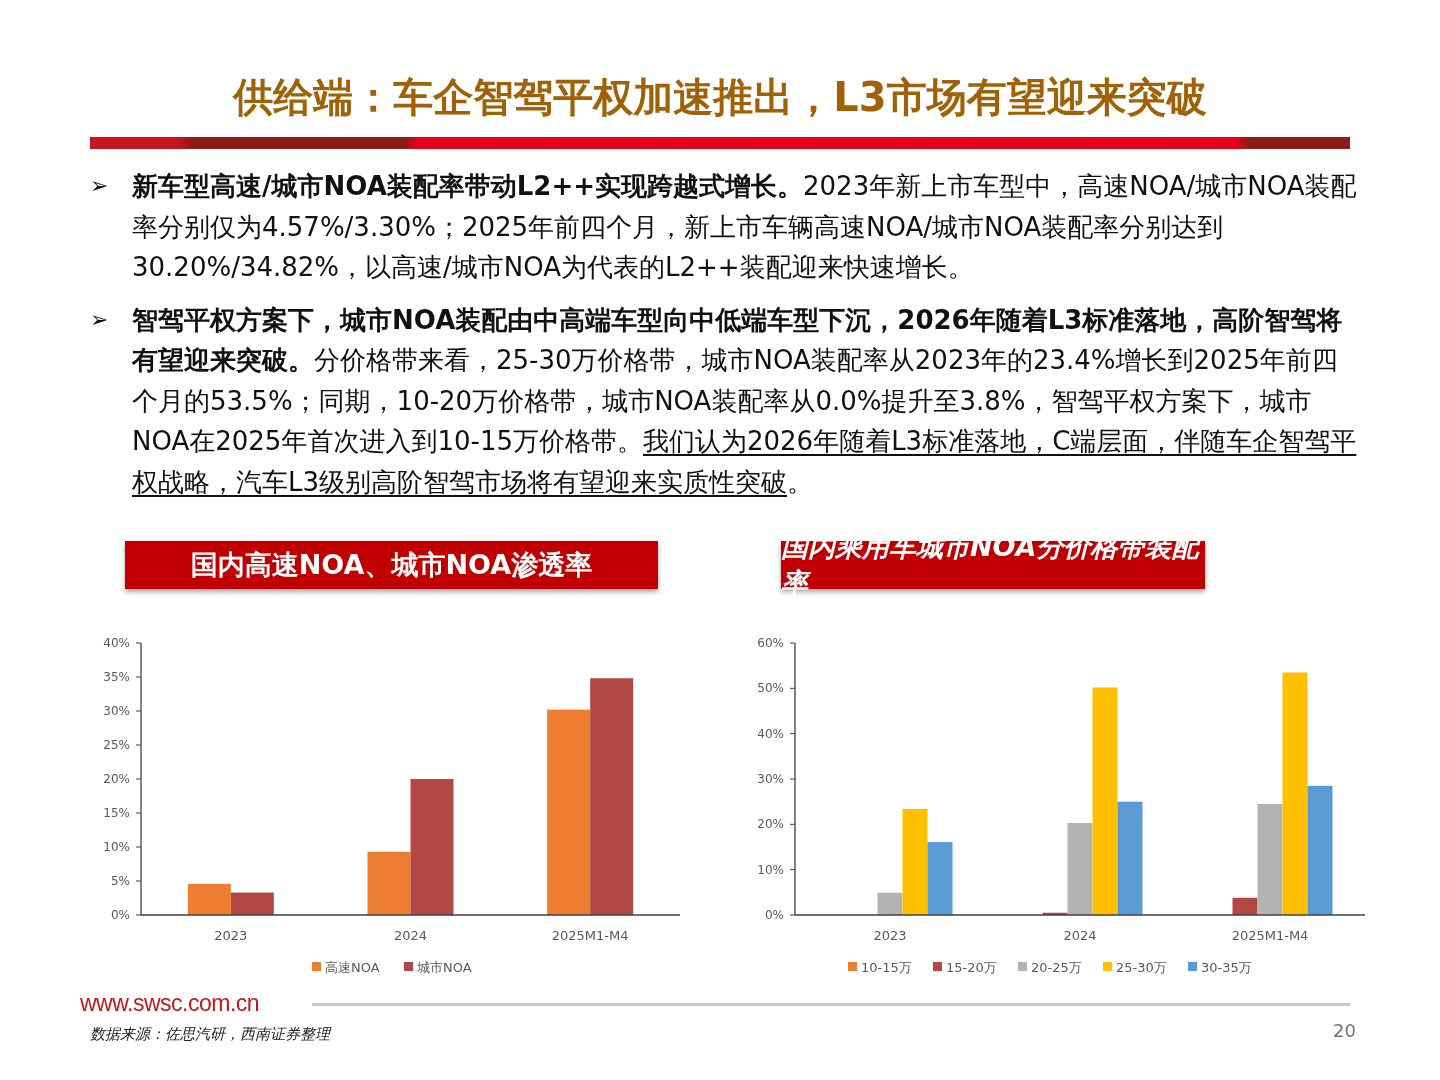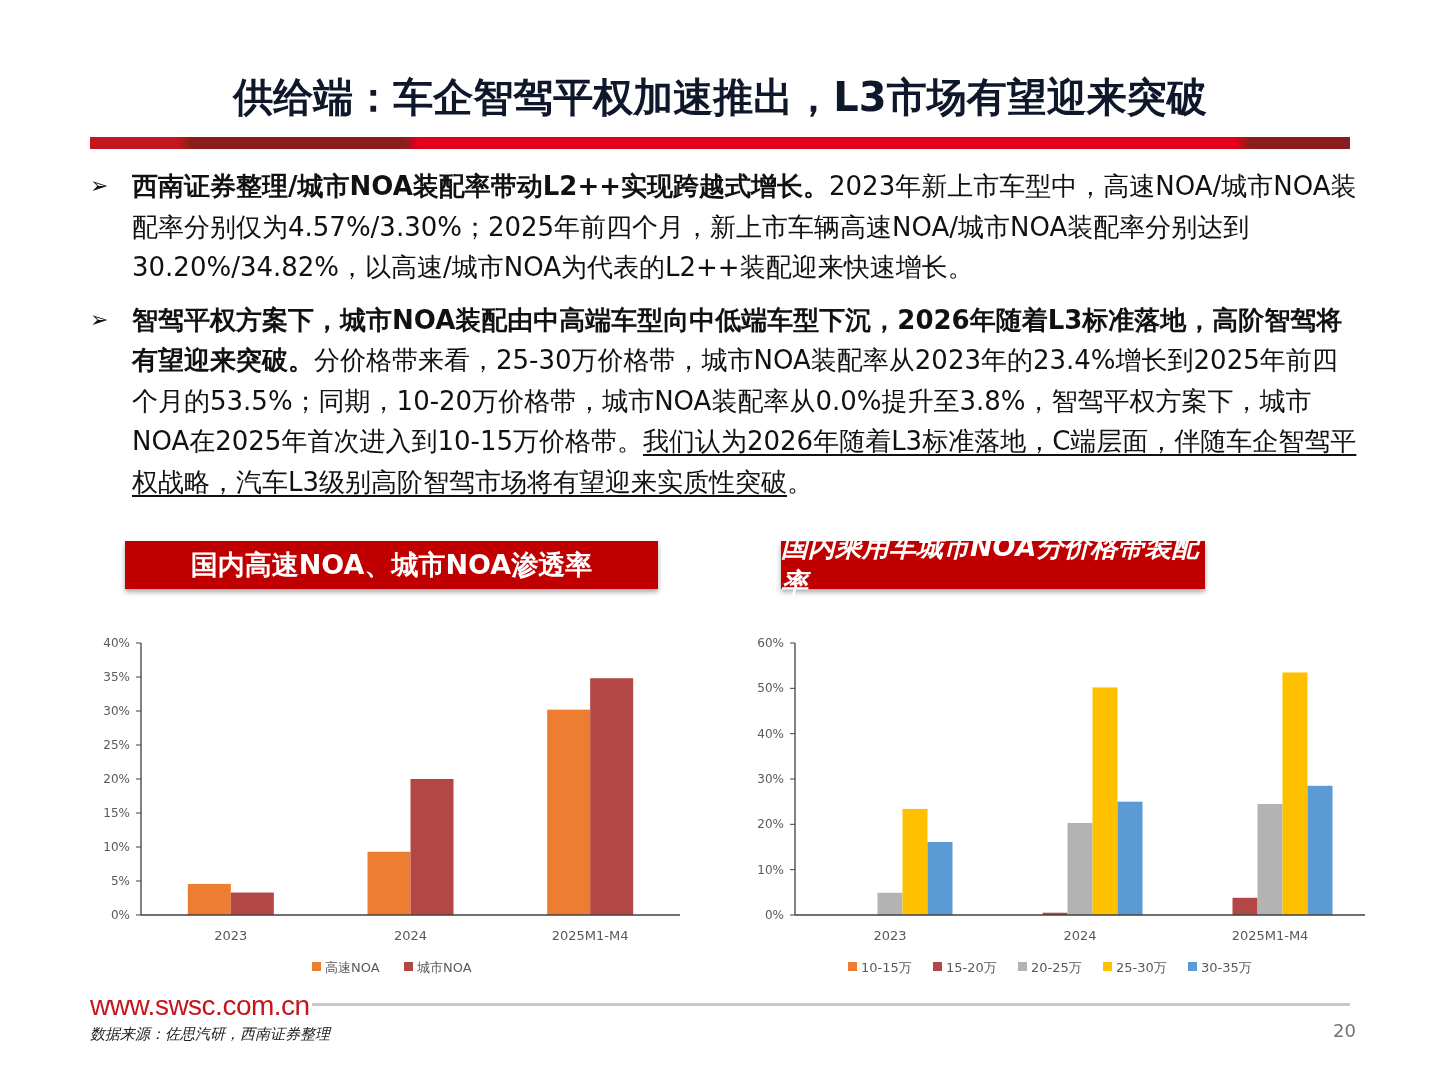--- a/index.html
+++ b/index.html
@@ -1,21 +1,21 @@
 <!DOCTYPE html>
 <html><head>
 <meta charset="utf-8">
 <style>
   * { margin: 0; padding: 0; box-sizing: border-box; }
   html, body { width: 1440px; height: 1080px; background: #ffffff; overflow: hidden; }
   body { position: relative; font-family: "DejaVu Sans", "Liberation Sans", sans-serif; color: #111; }
 
   .page-title {
     position: absolute; left: 0; top: 70px; width: 1440px; text-align: center;
-    font-size: 40px; font-weight: bold; color: #0f172a; letter-spacing: 0px;
+    font-size: 40px; font-weight: bold; color: #a16207; letter-spacing: 0px;
   }
   .title-bar {
     position: absolute; left: 90px; top: 137px; width: 1260px; height: 12px;
     background: linear-gradient(90deg, #c4161c 0%, #c4161c 7%, #8e1b1b 8%, #8e1b1b 25%, #e3001b 26%, #e3001b 91%, #8e1b1b 92%, #8e1b1b 100%);
   }
 
   .bullets { position: absolute; left: 90px; top: 166px; width: 1270px; }
   .bullet { position: relative; padding-left: 42px; font-size: 26px; line-height: 40.5px; color: #111; margin-bottom: 12px; }
   .bullet .marker { position: absolute; left: 0; top: 0; font-size: 22px; }
   .bullet b { font-weight: bold; }
@@ -26,35 +26,35 @@
     background: #c00000; color: #fff; font-weight: bold; font-size: 27px;
     display: flex; align-items: center; justify-content: center;
     box-shadow: 0 3px 5px rgba(0,0,0,0.35);
   }
   #hdr-left { left: 125px; width: 533px; }
   #hdr-right { left: 781px; width: 424px; font-style: italic; }
 
   .chart-svg { position: absolute; top: 620px; }
   .chart-svg text { font-family: "DejaVu Sans", "Liberation Sans", sans-serif; fill: #595959; }
 
-  .footer-url { position: absolute; left: 90px; top: 990px; font-size: 28px; color: #c4161c; font-family: "Liberation Sans", sans-serif; letter-spacing: -0.5px; }
+  .footer-url { position: absolute; left: 80px; top: 990px; font-size: 23px; color: #c4161c; font-family: "Liberation Sans", sans-serif; letter-spacing: -0.5px; }
   .footer-line { position: absolute; left: 312px; top: 1003px; width: 1038px; height: 3px; background: #c8c8c8; }
   .footer-source { position: absolute; left: 90px; top: 1025px; font-size: 15px; font-style: italic; color: #222; font-family: "DejaVu Serif", serif; }
   .page-number { position: absolute; left: 1333px; top: 1020px; font-size: 18px; color: #737373; }
 </style>
 </head>
 <body>
 
 <div class="page-title">供给端：车企智驾平权加速推出，L3市场有望迎来突破</div>
 <div class="title-bar"></div>
 
 <div class="bullets">
   <div class="bullet">
     <span class="marker">➢</span>
-    <b>西南证券整理/城市NOA装配率带动L2++实现跨越式增长。</b><span>2023年新上市车型中，高速NOA/城市NOA装配率分别仅为4.57%/3.30%；2025年前四个月，新上市车辆高速NOA/城市NOA装配率分别达到30.20%/34.82%，以高速/城市NOA为代表的L2++装配迎来快速增长。</span>
+    <b>新车型高速/城市NOA装配率带动L2++实现跨越式增长。</b><span>2023年新上市车型中，高速NOA/城市NOA装配率分别仅为4.57%/3.30%；2025年前四个月，新上市车辆高速NOA/城市NOA装配率分别达到30.20%/34.82%，以高速/城市NOA为代表的L2++装配迎来快速增长。</span>
   </div>
   <div class="bullet">
     <span class="marker">➢</span>
     <b>智驾平权方案下，城市NOA装配由中高端车型向中低端车型下沉，2026年随着L3标准落地，高阶智驾将有望迎来突破。</b><span>分价格带来看，25-30万价格带，城市NOA装配率从2023年的23.4%增长到2025年前四个月的53.5%；同期，10-20万价格带，城市NOA装配率从0.0%提升至3.8%，智驾平权方案下，城市NOA在2025年首次进入到10-15万价格带。</span><u>我们认为2026年随着L3标准落地，C端层面，伴随车企智驾平权战略，汽车L3级别高阶智驾市场将有望迎来实质性突破</u><span>。</span>
   </div>
 </div>
 
 <div class="chart-header" id="hdr-left">国内高速NOA、城市NOA渗透率</div>
 <div class="chart-header" id="hdr-right">国内乘用车城市NOA分价格带装配率</div>
 

